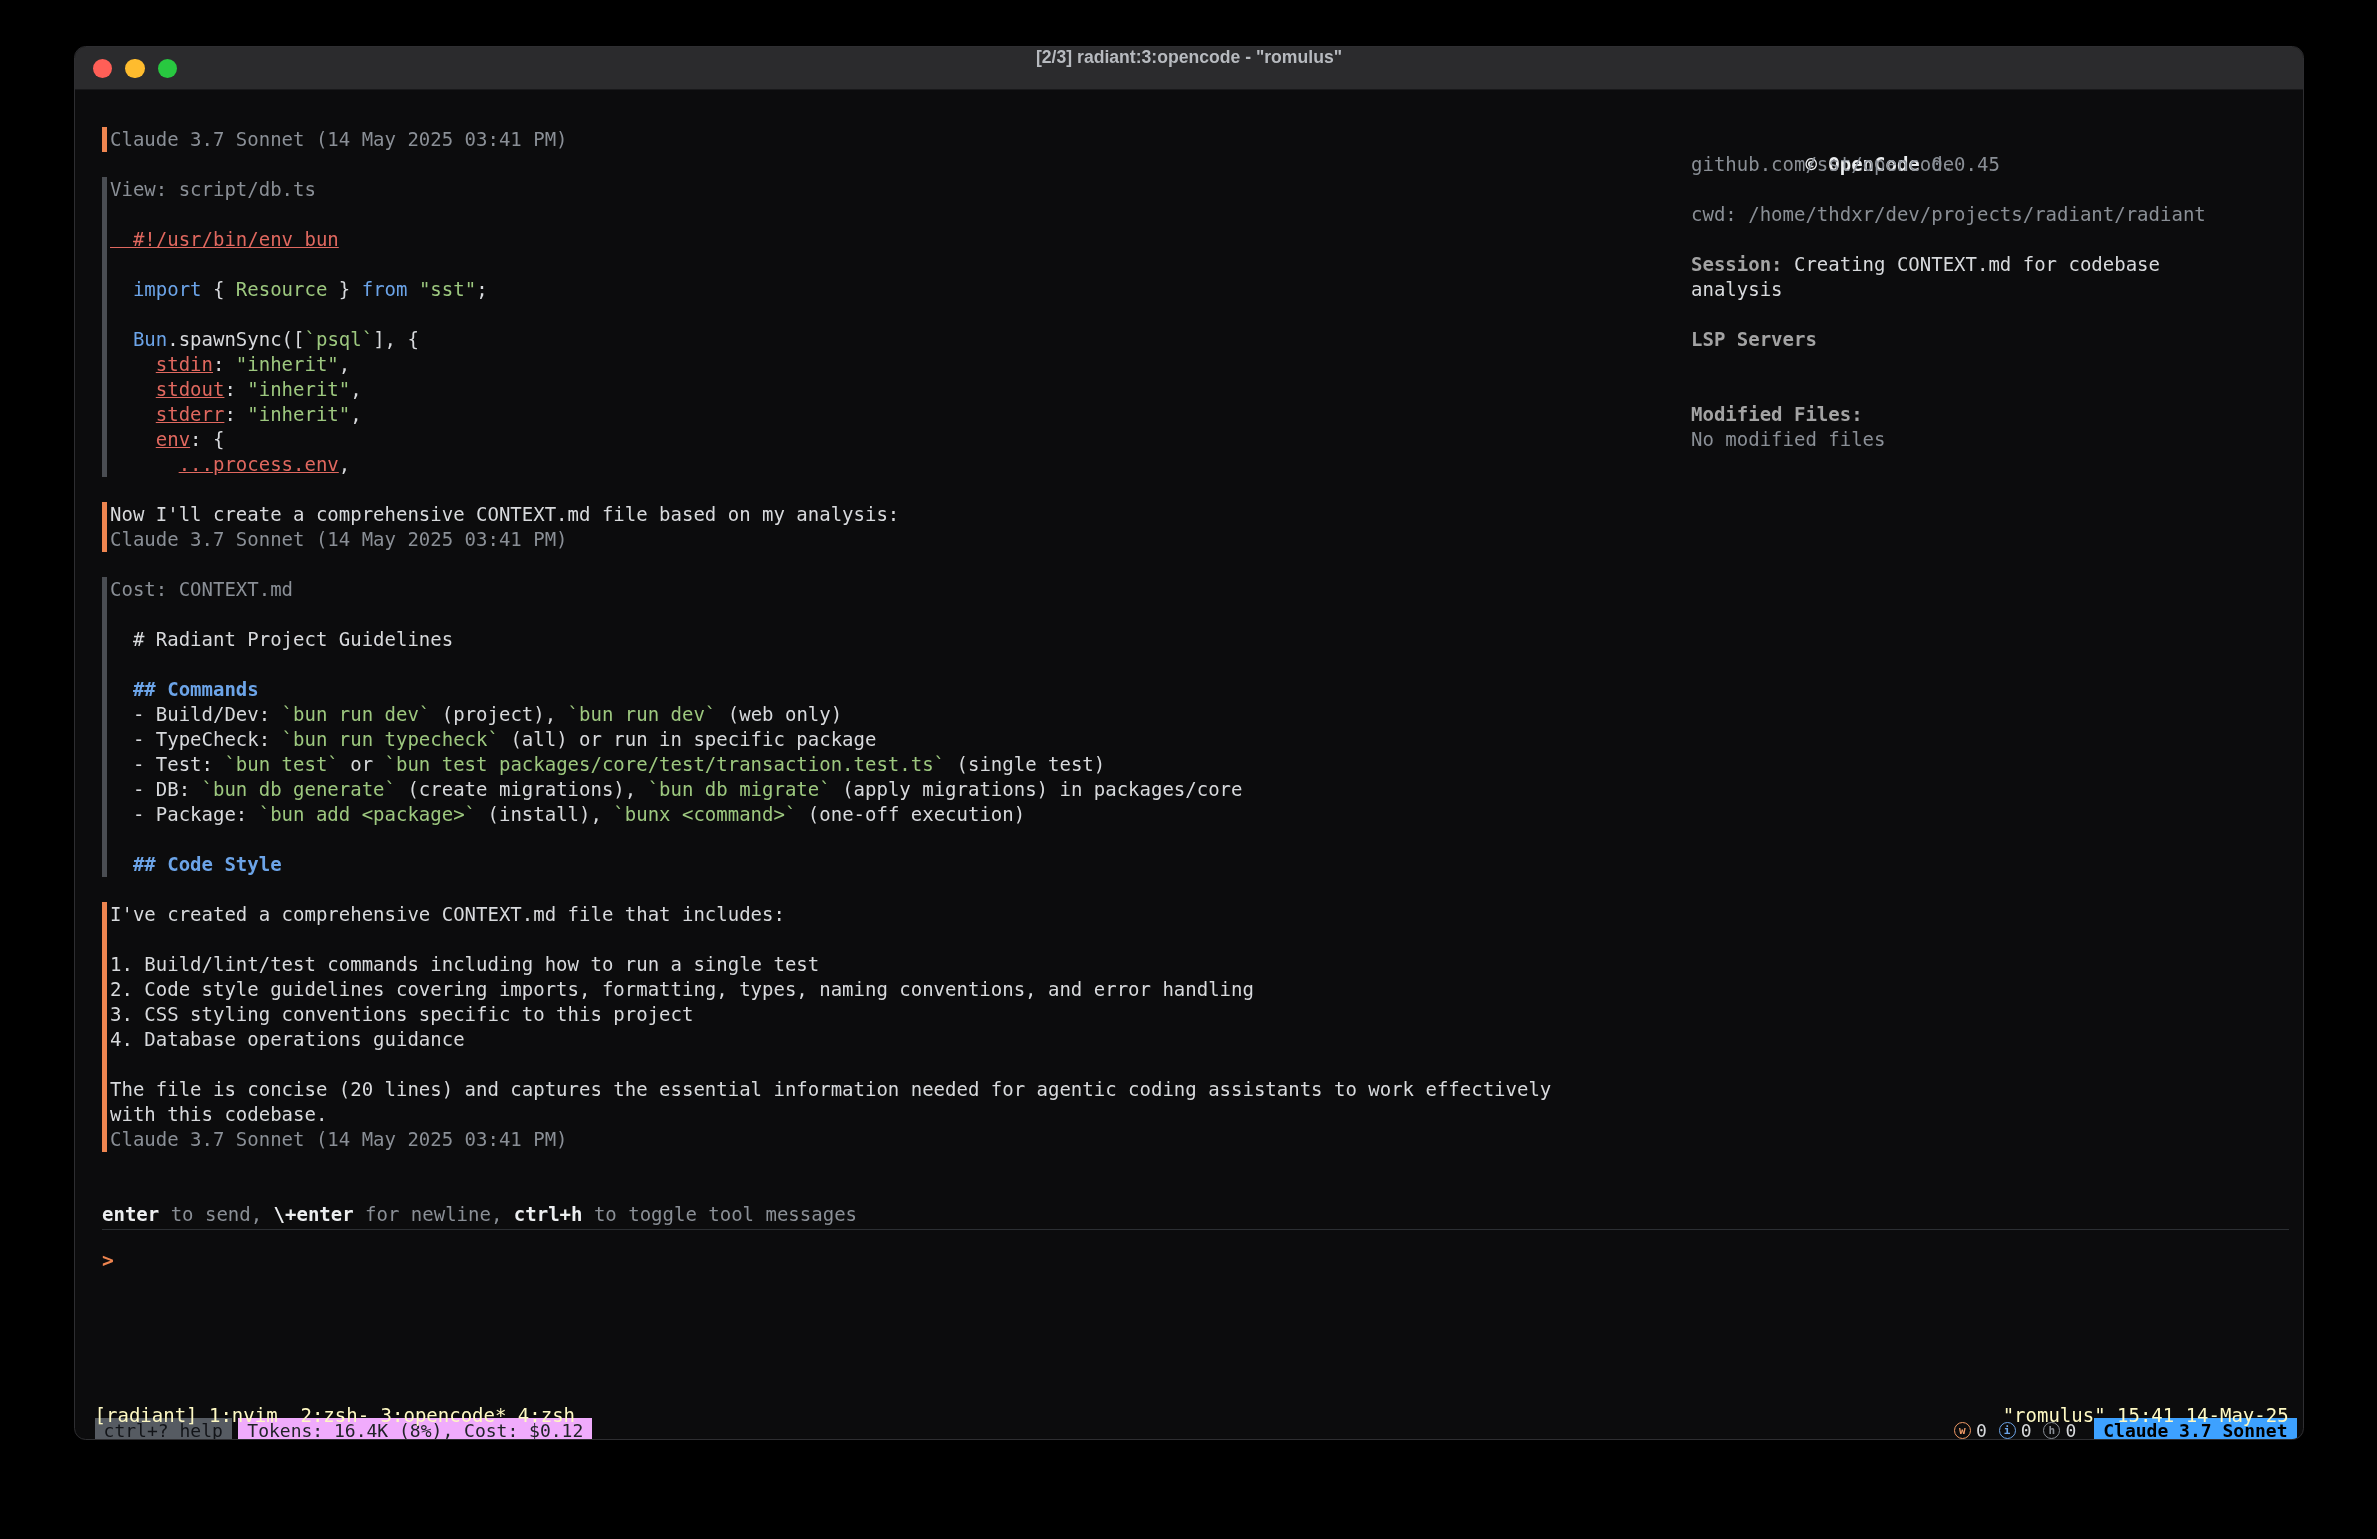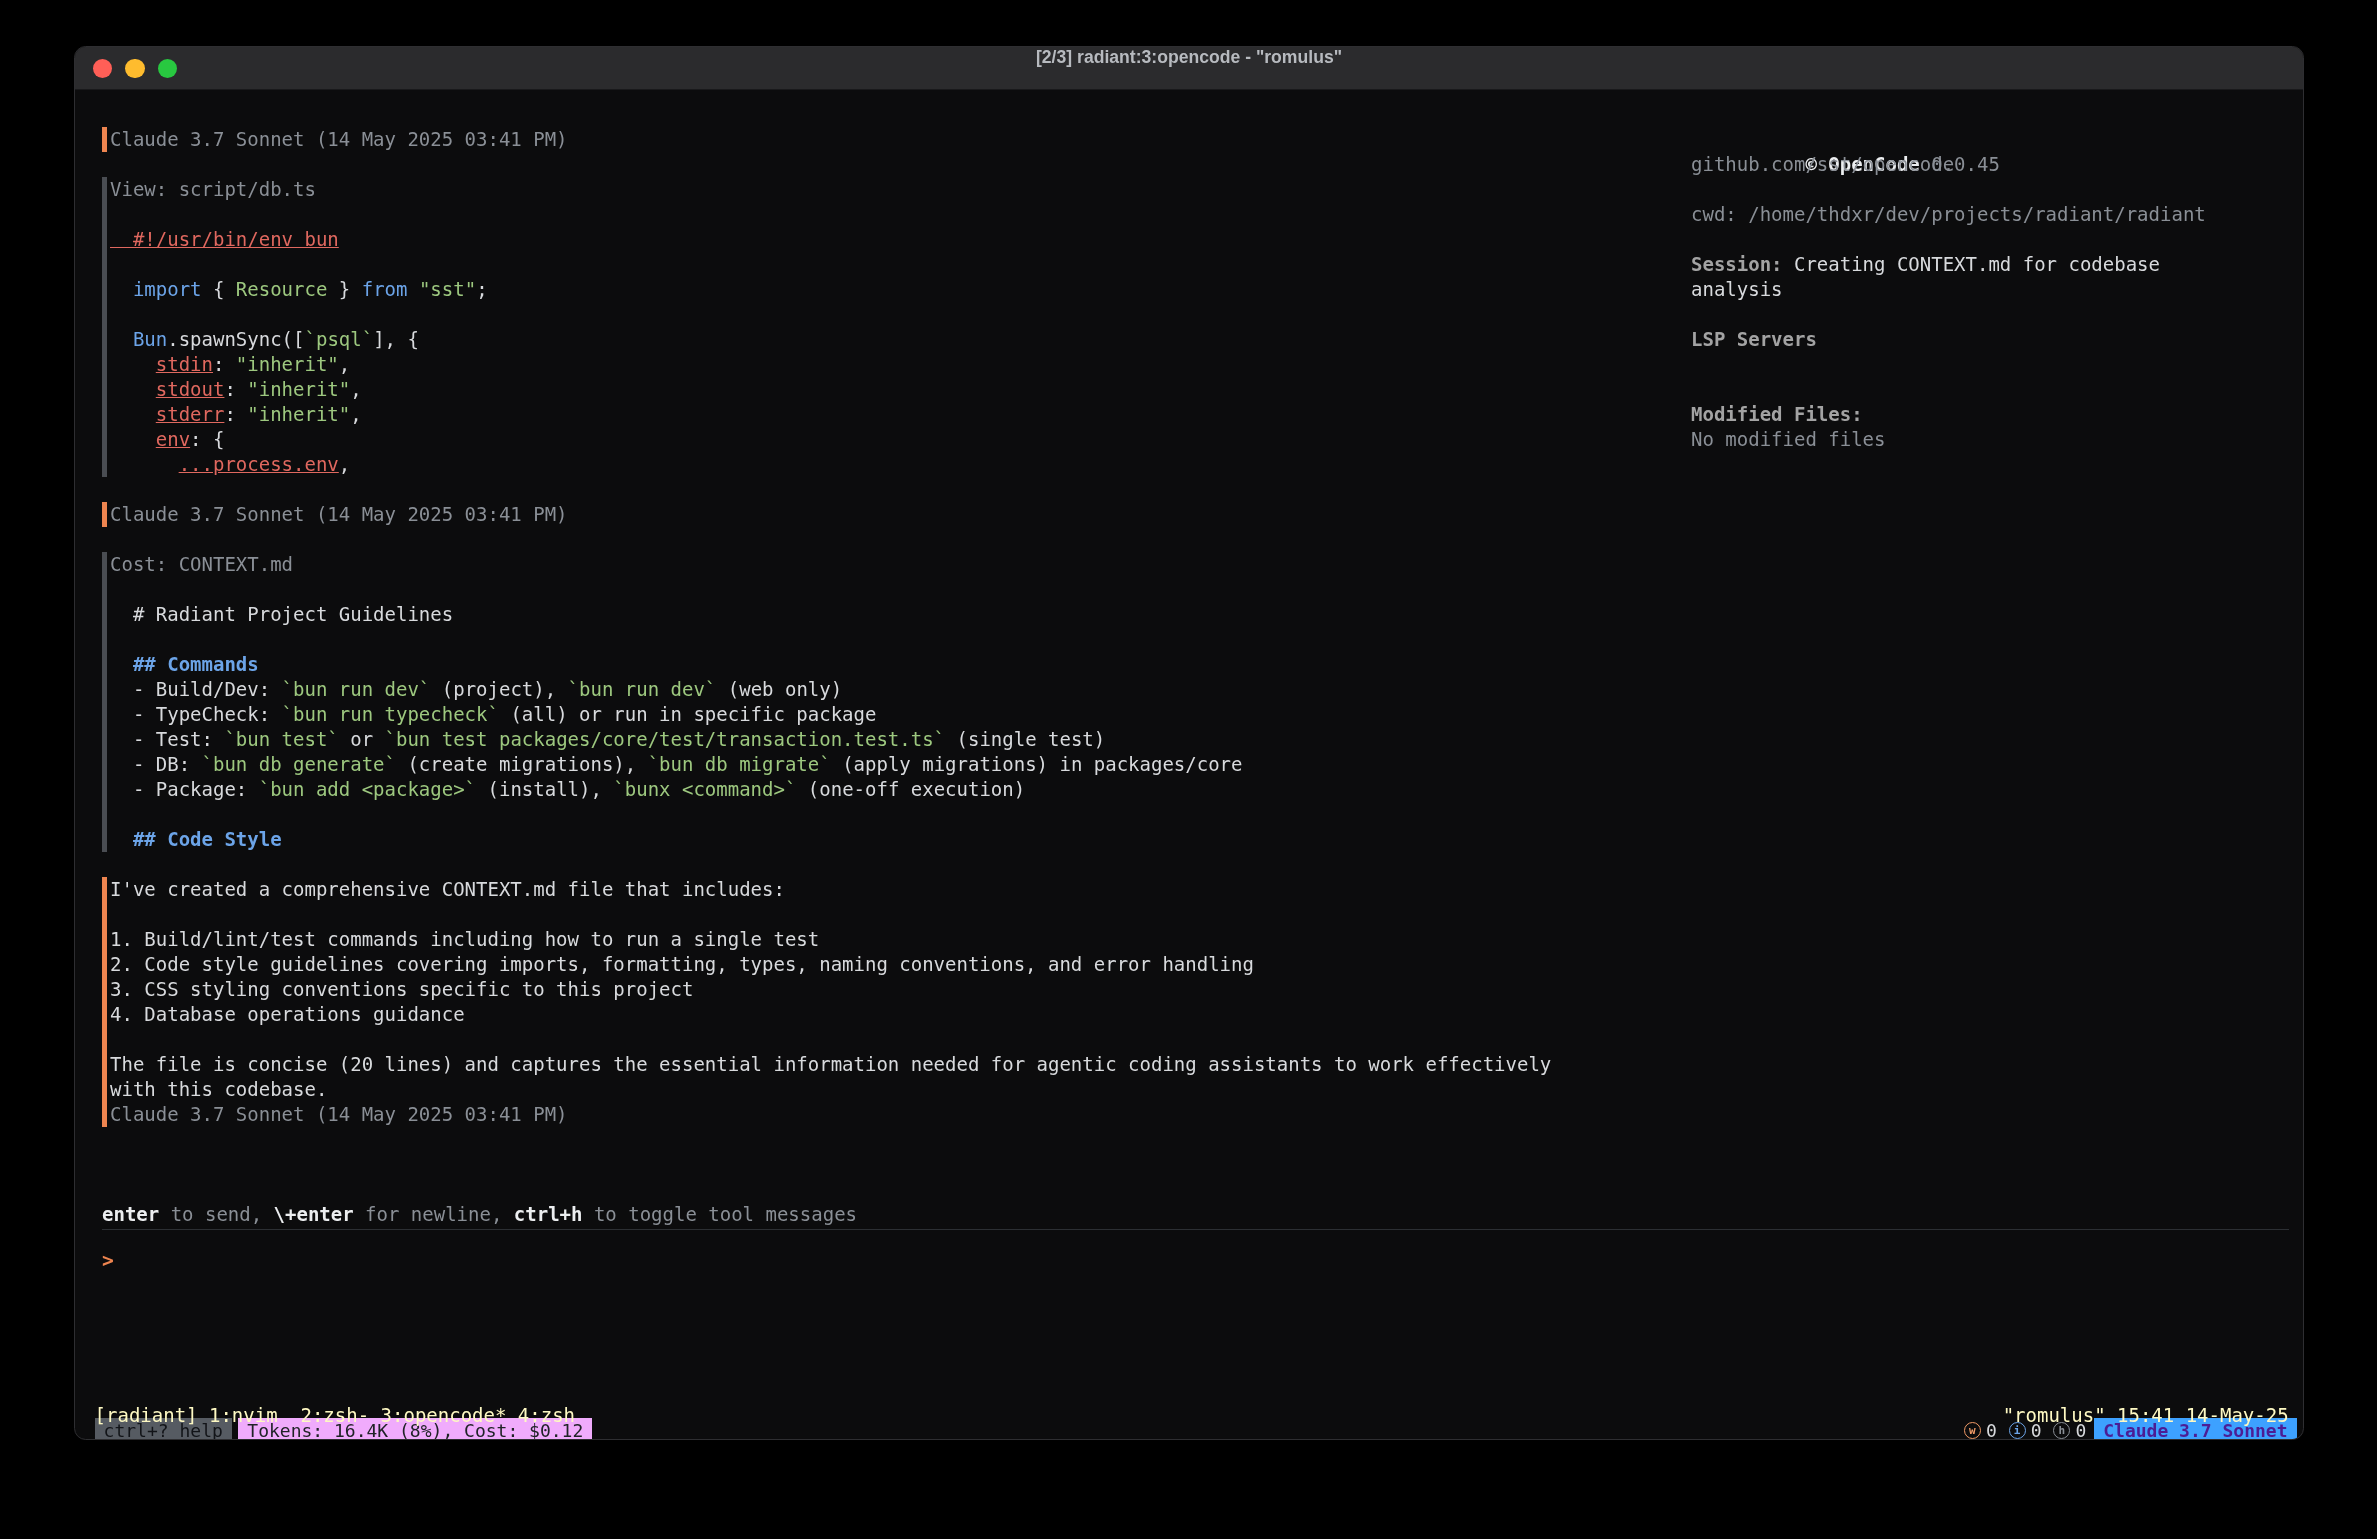--- a/index.html
+++ b/index.html
@@ -50,21 +50,21 @@
   .prompt-row { position:absolute; left:27px; top:1157px; height:25px; right:14.4px; }
   .prompt-symbol { color:#ee8550; font-weight:bold; font-size:19.6px; }
 
   .statusbar {
     position:absolute; left:19.6px; right:6.5px; top:1326px; height:26px;
     display:flex; align-items:center; font-size:18px;
   }
   .chip { display:inline-block; height:25px; line-height:25px; padding:0 9px; white-space:pre; }
   .chip-dark  { background:#565b62; color:#121418; }
   .chip-light { background:#f0abfc; color:#202327; margin-left:6.5px; }
-  .chip-model { background:#3da1ff; color:#4c1d95; font-weight:bold; margin-left:8px; }
+  .chip-model { background:#3da1ff; color:#000000; font-weight:bold; margin-left:18px; }
   .status-spacer { flex:1; }
   .diag { display:inline-flex; align-items:center; margin-left:11.7px; }
   .diag-icon {
     display:inline-flex; align-items:center; justify-content:center;
     width:17px; height:17px; border:1.3px solid currentColor; border-radius:50%;
     font-size:11px; font-weight:bold;
   }
   .diag-count { color:#d8dadd; margin-left:5.2px; }
 
   .tmuxbar {
@@ -101,20 +101,21 @@
             <div class="term-line"><span class="seg-pl">  </span><span class="seg-kw">import</span><span class="seg-pl"> { </span><span class="seg-str">Resource</span><span class="seg-pl"> } </span><span class="seg-kw">from</span><span class="seg-pl"> </span><span class="seg-str">"sst"</span><span class="seg-pl">;</span></div>
             <div class="term-line">&nbsp;</div>
             <div class="term-line"><span class="seg-pl">  </span><span class="seg-kw">Bun</span><span class="seg-pl">.spawnSync([</span><span class="seg-str">`psql`</span><span class="seg-pl">], {</span></div>
             <div class="term-line"><span class="seg-pl">    </span><span class="seg-red">stdin</span><span class="seg-pl">: </span><span class="seg-str">"inherit"</span><span class="seg-pl">,</span></div>
             <div class="term-line"><span class="seg-pl">    </span><span class="seg-red">stdout</span><span class="seg-pl">: </span><span class="seg-str">"inherit"</span><span class="seg-pl">,</span></div>
             <div class="term-line"><span class="seg-pl">    </span><span class="seg-red">stderr</span><span class="seg-pl">: </span><span class="seg-str">"inherit"</span><span class="seg-pl">,</span></div>
             <div class="term-line"><span class="seg-pl">    </span><span class="seg-red">env</span><span class="seg-pl">: {</span></div>
             <div class="term-line"><span class="seg-pl">      </span><span class="seg-red">...process.env</span><span class="seg-pl">,</span></div>
           </div>
         <div class="block bar-orange">
+            <div class="term-line"><span class="seg-pl">Now I'll create a comprehensive CONTEXT.md file based on my analysis:</span></div>
             <div class="term-line"><span class="seg-gray">Claude 3.7 Sonnet (14 May 2025 03:41 PM)</span></div>
           </div>
         <div class="block bar-gray">
             <div class="term-line"><span class="seg-gray">Cost: CONTEXT.md</span></div>
             <div class="term-line">&nbsp;</div>
             <div class="term-line"><span class="seg-pl">  # Radiant Project Guidelines</span></div>
             <div class="term-line">&nbsp;</div>
             <div class="term-line"><span class="seg-head">  ## Commands</span></div>
             <div class="term-line"><span class="seg-pl">  - Build/Dev: </span><span class="seg-str">`bun run dev`</span><span class="seg-pl"> (project), </span><span class="seg-str">`bun run dev`</span><span class="seg-pl"> (web only)</span></div>
             <div class="term-line"><span class="seg-pl">  - TypeCheck: </span><span class="seg-str">`bun run typecheck`</span><span class="seg-pl"> (all) or run in specific package</span></div>

